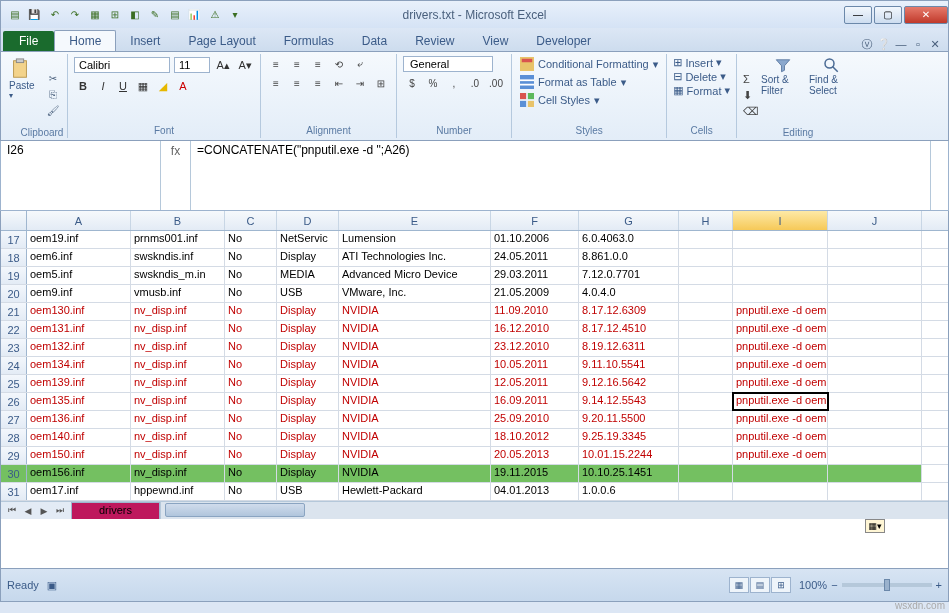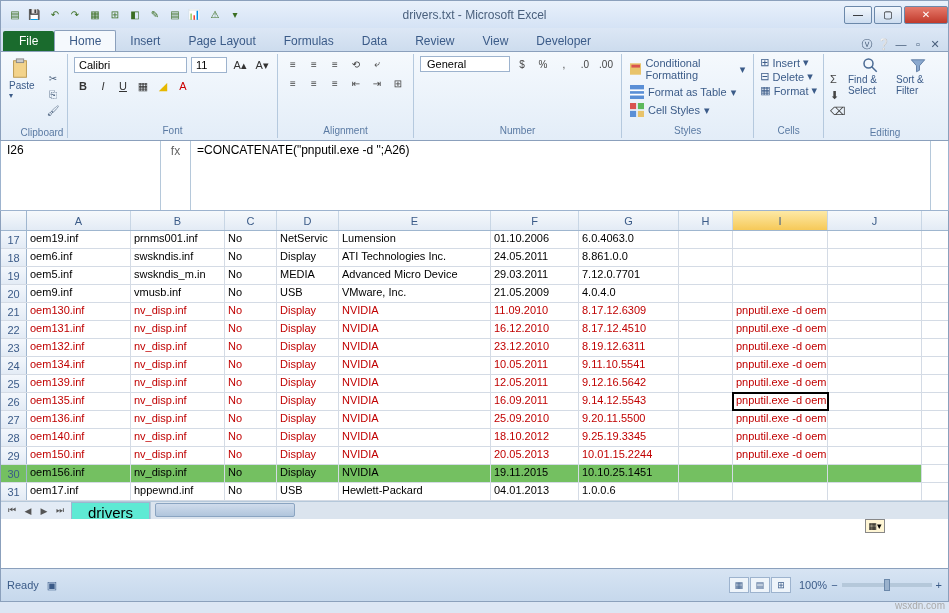--- a/index.html
+++ b/index.html
@@ -27,33 +27,33 @@
 .ribbon { height:90px; background:linear-gradient(#f5f9fd,#e3edf8); border:1px solid #8ba0bc; display:flex; padding:2px; }
 .group { border-right:1px solid #b5c9de; padding:2px 6px; display:flex; flex-direction:column; position:relative; }
 .group-label { font-size:10px; color:#5a7aa3; text-align:center; margin-top:auto; padding-top:2px;}
 .clip-big { width:36px; height:46px; display:flex; flex-direction:column; align-items:flex-start; justify-content:center; font-size:10px; color:#3b5b88;}
 .clip-big svg{width:22px;height:22px}
 .miniicons{display:flex;flex-direction:column;gap:2px;justify-content:center}
 .mi{width:16px;height:14px;font-size:10px;color:#4a607d;text-align:center}
 
 .font-row1{display:flex;gap:4px;align-items:center;margin-bottom:3px}
 .font-sel{border:1px solid #9db3ce;background:#fff;font-size:11px;padding:1px 14px 1px 4px;position:relative}
-.font-sel.name{width:113px}
+.font-sel.name{width:96px}
 .font-sel.size{width:36px}
 .font-row2{display:flex;gap:2px;align-items:center}
 .fb{width:18px;height:18px;display:flex;align-items:center;justify-content:center;font-size:11px;color:#333}
 .fb.bold{font-weight:700}
 .fb.ital{font-style:italic}
 .fb.und{text-decoration:underline}
 
 .align-rows{display:flex;flex-direction:column;gap:3px}
 .align-row{display:flex;gap:3px}
 .ab{width:18px;height:16px;display:flex;align-items:center;justify-content:center;font-size:10px;color:#444}
 
-.num-block{display:flex;gap:3px}
+.num-block{display:flex;flex-direction:column;gap:3px}
 .num-sel{border:1px solid #9db3ce;background:#fff;font-size:11px;padding:1px 14px 1px 6px;width:90px}
 .num-row{display:flex;gap:3px}
 
 .styles-block{display:flex;flex-direction:column;gap:2px;font-size:11px;color:#3b5b88;justify-content:center}
 .style-item{display:flex;align-items:center;gap:4px;padding:1px 2px}
 .style-item svg{width:14px;height:14px}
 
 .cells-block{display:flex;flex-direction:column;gap:1px;font-size:11px;color:#3b5b88;justify-content:center}
 .cells-item{display:flex;align-items:center;gap:3px}
 
@@ -79,21 +79,21 @@
 .row{display:flex;height:18px;border-bottom:1px solid #d4dbe5}
 .rh{width:26px;background:linear-gradient(#f3f7fc,#e3ebf5);border-right:1px solid #9fb6cf;font-size:11px;color:#3b5b88;display:flex;align-items:center;justify-content:center}
 .cell{border-right:1px solid #d4dbe5;font-size:11px;padding:1px 3px;overflow:hidden;white-space:nowrap;color:#000}
 .red .cell{color:#c00000}
 .hl-green .cell, .hl-green .rh{background:#74c061}
 .active-cell{outline:2px solid #000;outline-offset:-1px}
 .cA{width:104px}.cB{width:94px}.cC{width:52px}.cD{width:62px}.cE{width:152px}.cF{width:88px}.cG{width:100px}.cH{width:54px}.cI{width:95px}.cJ{width:94px}
 .ch.cI{background:linear-gradient(#fde9a6,#f6c958)}
 
 .hscroll{height:18px;display:flex;background:#e3ebf5;border-top:1px solid #b5c8da}
-.sheettab{background:#5eead4;border:1px solid #9fb6cf;font-size:15px;padding:1px 16px;border-bottom:0}
+.sheettab{background:#be185d;border:1px solid #9fb6cf;font-size:11px;padding:1px 27px;border-bottom:0}
 .tabnav{display:flex;align-items:center;gap:2px;padding:0 4px}
 .tabnav span{width:14px;font-size:9px;color:#555;text-align:center}
 .sb-track{flex:1;background:#dbe4ee;border-left:1px solid #b5c8da;position:relative}
 .sb-thumb{position:absolute;height:14px;top:1px;background:linear-gradient(#d0dcec,#b0c5dc);border:1px solid #8aa4c1;border-radius:2px}
 
 
 .status{height:22px;background:linear-gradient(#d7e4f3,#c6d8ec);border:1px solid #8ba0bc;border-top:0;display:flex;align-items:center;font-size:11px;color:#3b5b88;padding:16px 6px}
 .status .spacer{flex:1}
 .viewbtns{display:flex;gap:1px}
 .vb{width:20px;height:16px;border:1px solid #9db3ce;background:#eef4fa;display:flex;align-items:center;justify-content:center;font-size:9px}
@@ -254,30 +254,30 @@
 
   <div class="group" style="flex-direction:row;border-right:0">
     <div class="edit-side">
       <div class="ei">Σ</div>
       <div class="ei">⬇</div>
       <div class="ei">⌫</div>
     </div>
     <div class="edit-big">
       <div class="ebig">
         <svg viewBox="0 0 24 24">
+            <path d="M3 5h18l-7 8v6l-4 2v-8z" fill="#8aa8ce" stroke="#4a6a94"></path>
+          </svg>
+        <span>Sort &amp; Filter</span>
+      </div>
+      <div class="ebig">
+        <svg viewBox="0 0 24 24">
             <circle cx="10" cy="10" r="6" fill="none" stroke="#4a6a94" stroke-width="2"></circle>
             <line x1="14" y1="14" x2="21" y2="21" stroke="#4a6a94" stroke-width="2"></line>
           </svg>
         <span>Find &amp; Select</span>
-      </div>
-      <div class="ebig">
-        <svg viewBox="0 0 24 24">
-            <path d="M3 5h18l-7 8v6l-4 2v-8z" fill="#8aa8ce" stroke="#4a6a94"></path>
-          </svg>
-        <span>Sort &amp; Filter</span>
       </div>
     </div>
     <div class="group-label" style="position:absolute;bottom:0;left:0;right:0">Editing</div>
   </div>
 </div>
 
 <div class="fxbar">
   <div class="namebox">I26</div>
   <div class="fxicon">fx</div>
   <div class="fxinput">=CONCATENATE("pnputil.exe -d ";A26)</div>

